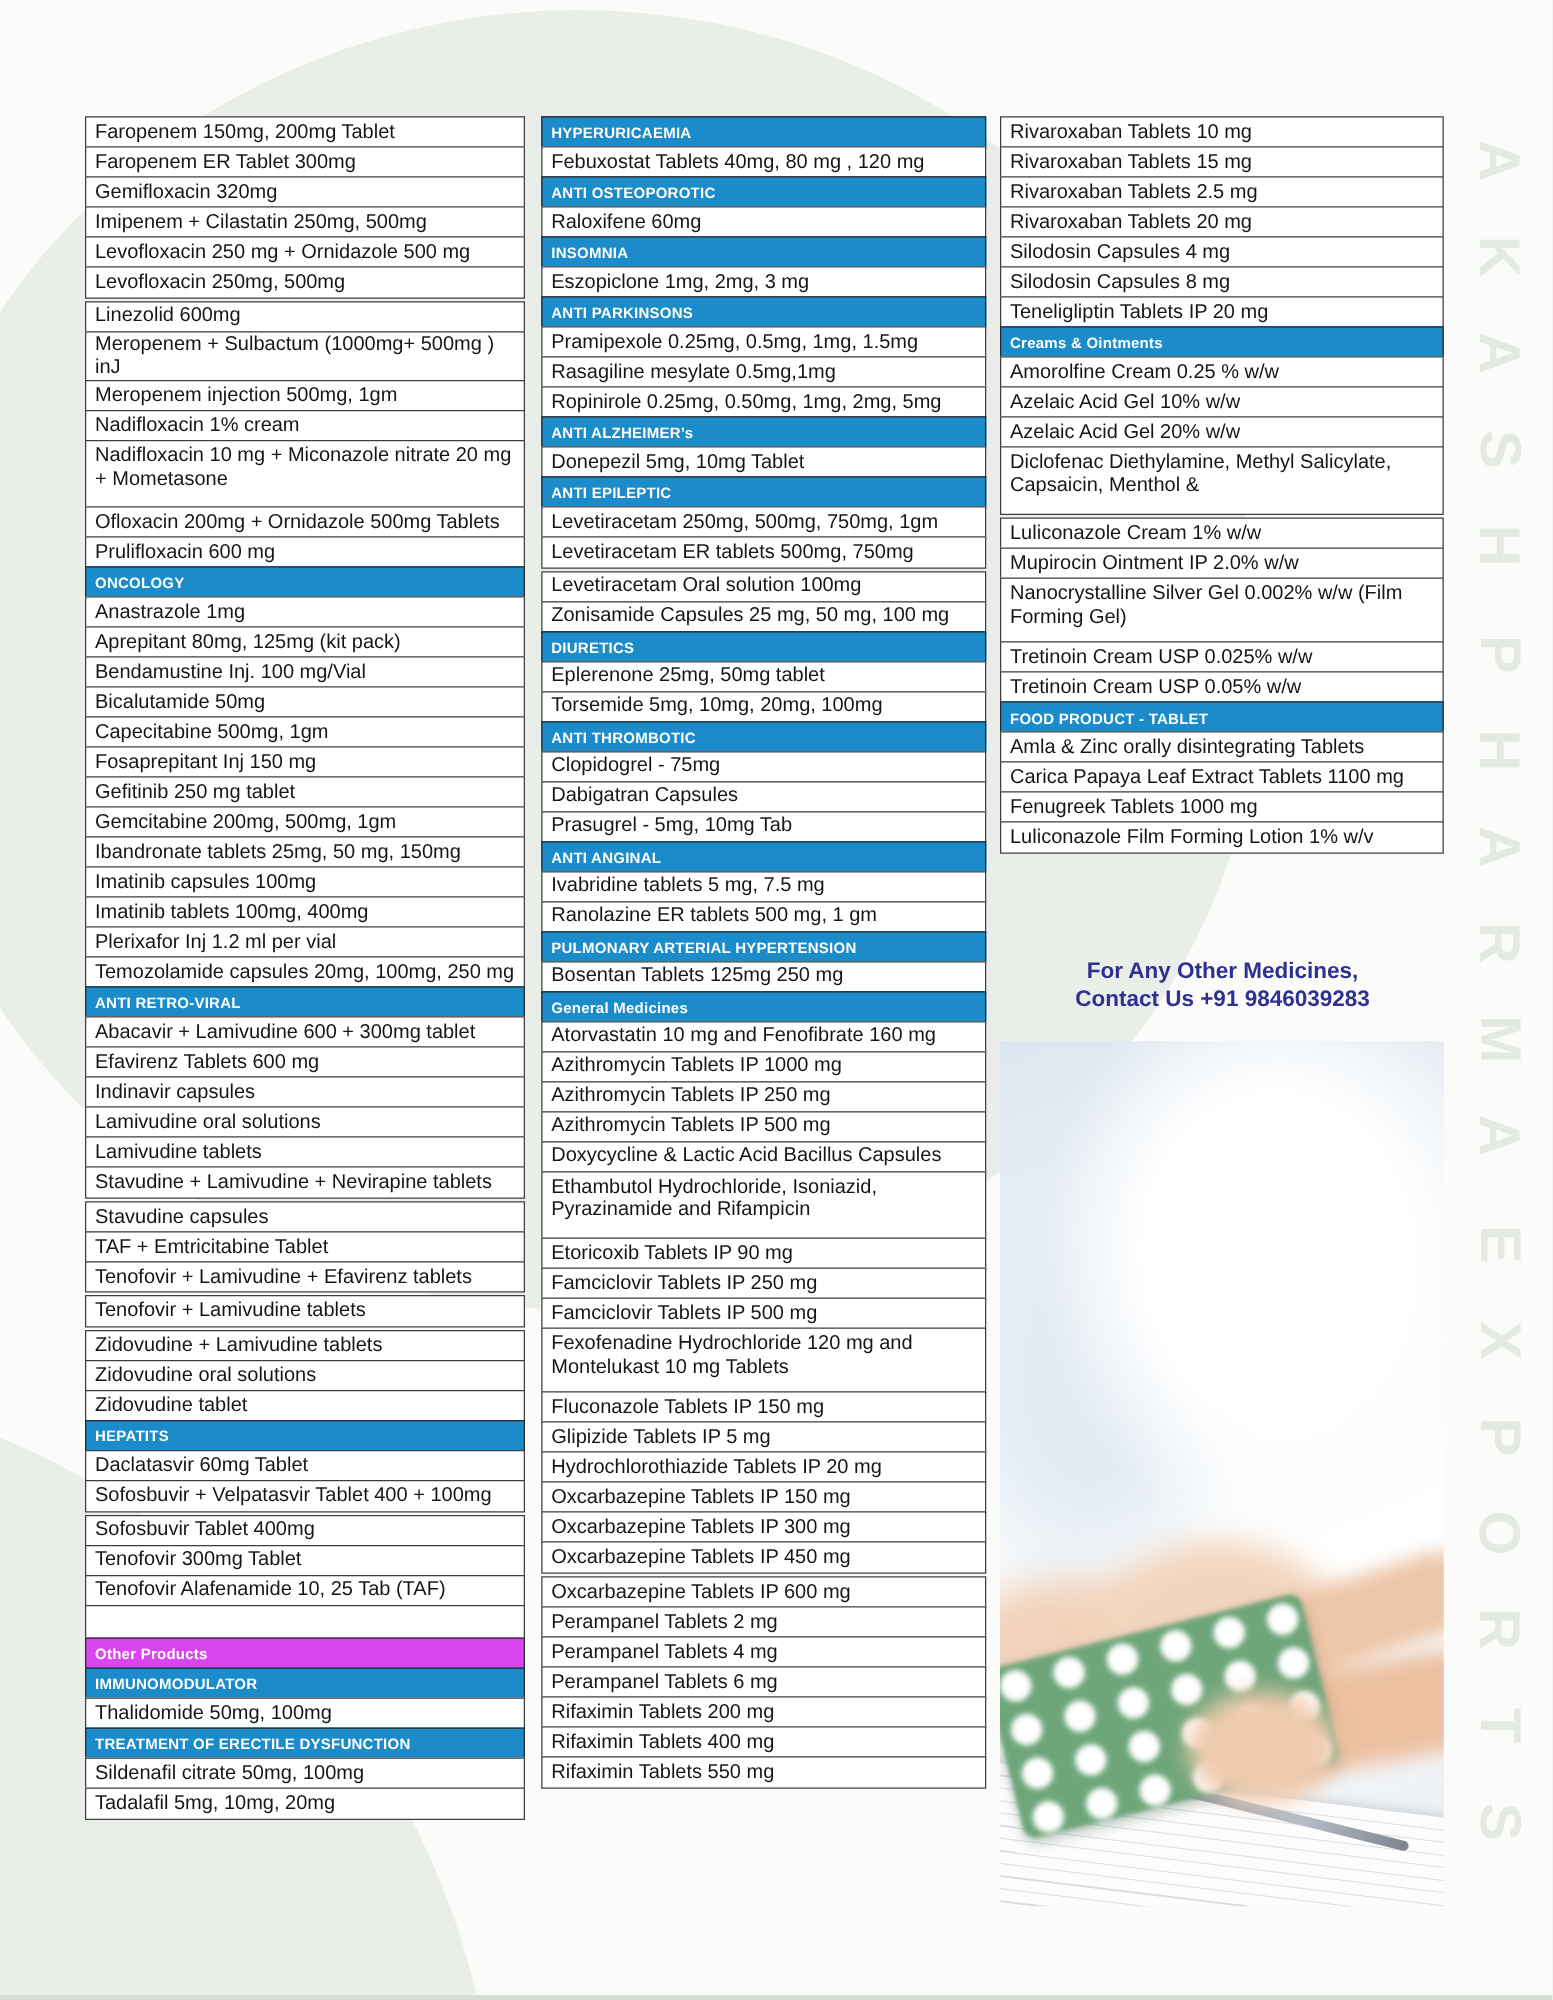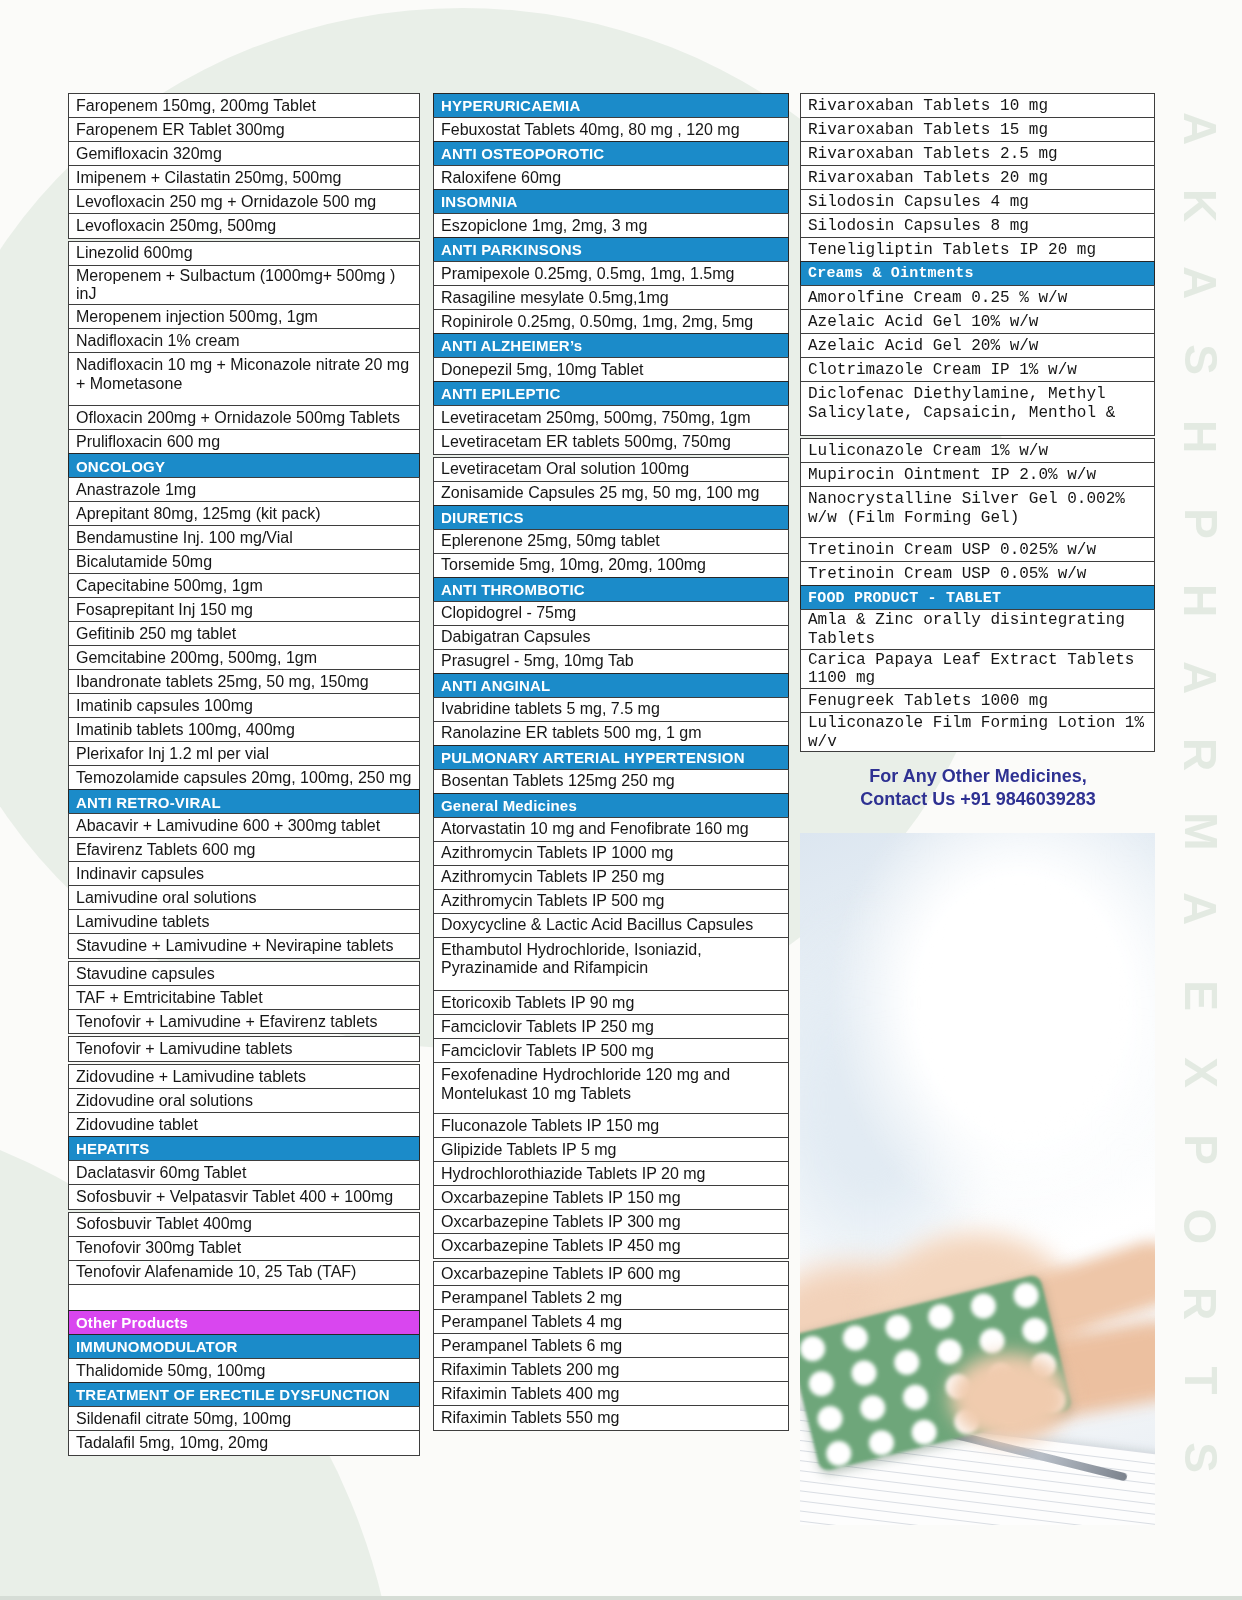--- a/index.html
+++ b/index.html
@@ -19,34 +19,34 @@
   .brand{position:absolute;top:90px;right:4px;width:74px;display:flex;
     flex-direction:column;align-items:center;}
   .brand .letter{height:77px;display:flex;align-items:center;justify-content:center;
     font-size:46px;font-weight:bold;color:#e3eae2;transform:rotate(90deg);}
   .brand .word-gap{height:10px;}
 
   
   .col{position:absolute;top:75px;margin-top:18px;}
   #col-left{left:68px;width:352px;}
   #col-middle{left:433px;width:356px;}
-  #col-right{left:800px;width:355px;font-family:Liberation Mono, monospace;}
+  #col-right{left:800px;width:355px;}
 
   .row{
     box-sizing:border-box;background:#ffffff;
     border:1.6px solid #3e3e3e;margin-top:-1.6px;
     min-height:25.6px;display:flex;align-items:center;
     padding:1px 6px 0 7px;font-size:16px;color:#161616;line-height:1.18;
   }
   .col .row:first-child{margin-top:0;}
   .row.h2{height:53px;min-height:53px;overflow:hidden;align-items:flex-start;padding-top:3px;}
   .row.clip{height:55px;min-height:55px;}
   .row.gap{margin-top:2px;}
   .row.header,.row.header-red{
-    color:#ffffff;font-weight:bold;font-size:15px;letter-spacing:0.2px;
+    color:#ffffff;font-weight:bold;font-size:12px;letter-spacing:0.2px;
     border-color:#262626;
   }
   .row.header{background:#1b8bc9;}
   .row.header-red{background:#d946ef;}
   .row.spacer{height:28px;min-height:28px;}
 
   
   .contact{position:absolute;left:796px;top:765px;width:364px;text-align:center;
     color:#2e3192;font-weight:bold;font-size:18px;line-height:1.3;}
 
@@ -227,21 +227,20 @@
     <div class="row item">Rivaroxaban Tablets 15 mg</div>
     <div class="row item">Rivaroxaban Tablets 2.5 mg</div>
     <div class="row item">Rivaroxaban Tablets 20 mg</div>
     <div class="row item">Silodosin Capsules 4 mg</div>
     <div class="row item">Silodosin Capsules 8 mg</div>
     <div class="row item">Teneligliptin Tablets IP 20 mg</div>
     <div class="row header">Creams &amp; Ointments</div>
     <div class="row item">Amorolfine Cream 0.25 % w/w</div>
     <div class="row item">Azelaic Acid Gel 10% w/w</div>
     <div class="row item">Azelaic Acid Gel 20% w/w</div>
-    <div class="row item">Clotrimazole Cream IP 1% w/w</div>
     <div class="row item h2 clip">Diclofenac Diethylamine, Methyl Salicylate, Capsaicin, Menthol &amp;</div>
     <div class="row item gap">Luliconazole Cream 1% w/w</div>
     <div class="row item">Mupirocin Ointment IP 2.0% w/w</div>
     <div class="row item h2">Nanocrystalline Silver Gel 0.002% w/w (Film Forming Gel)</div>
     <div class="row item">Tretinoin Cream USP 0.025% w/w</div>
     <div class="row item">Tretinoin Cream USP 0.05% w/w</div>
     <div class="row header">FOOD PRODUCT - TABLET</div>
     <div class="row item">Amla &amp; Zinc orally disintegrating Tablets</div>
     <div class="row item">Carica Papaya Leaf Extract Tablets 1100 mg</div>
     <div class="row item">Fenugreek Tablets 1000 mg</div>

